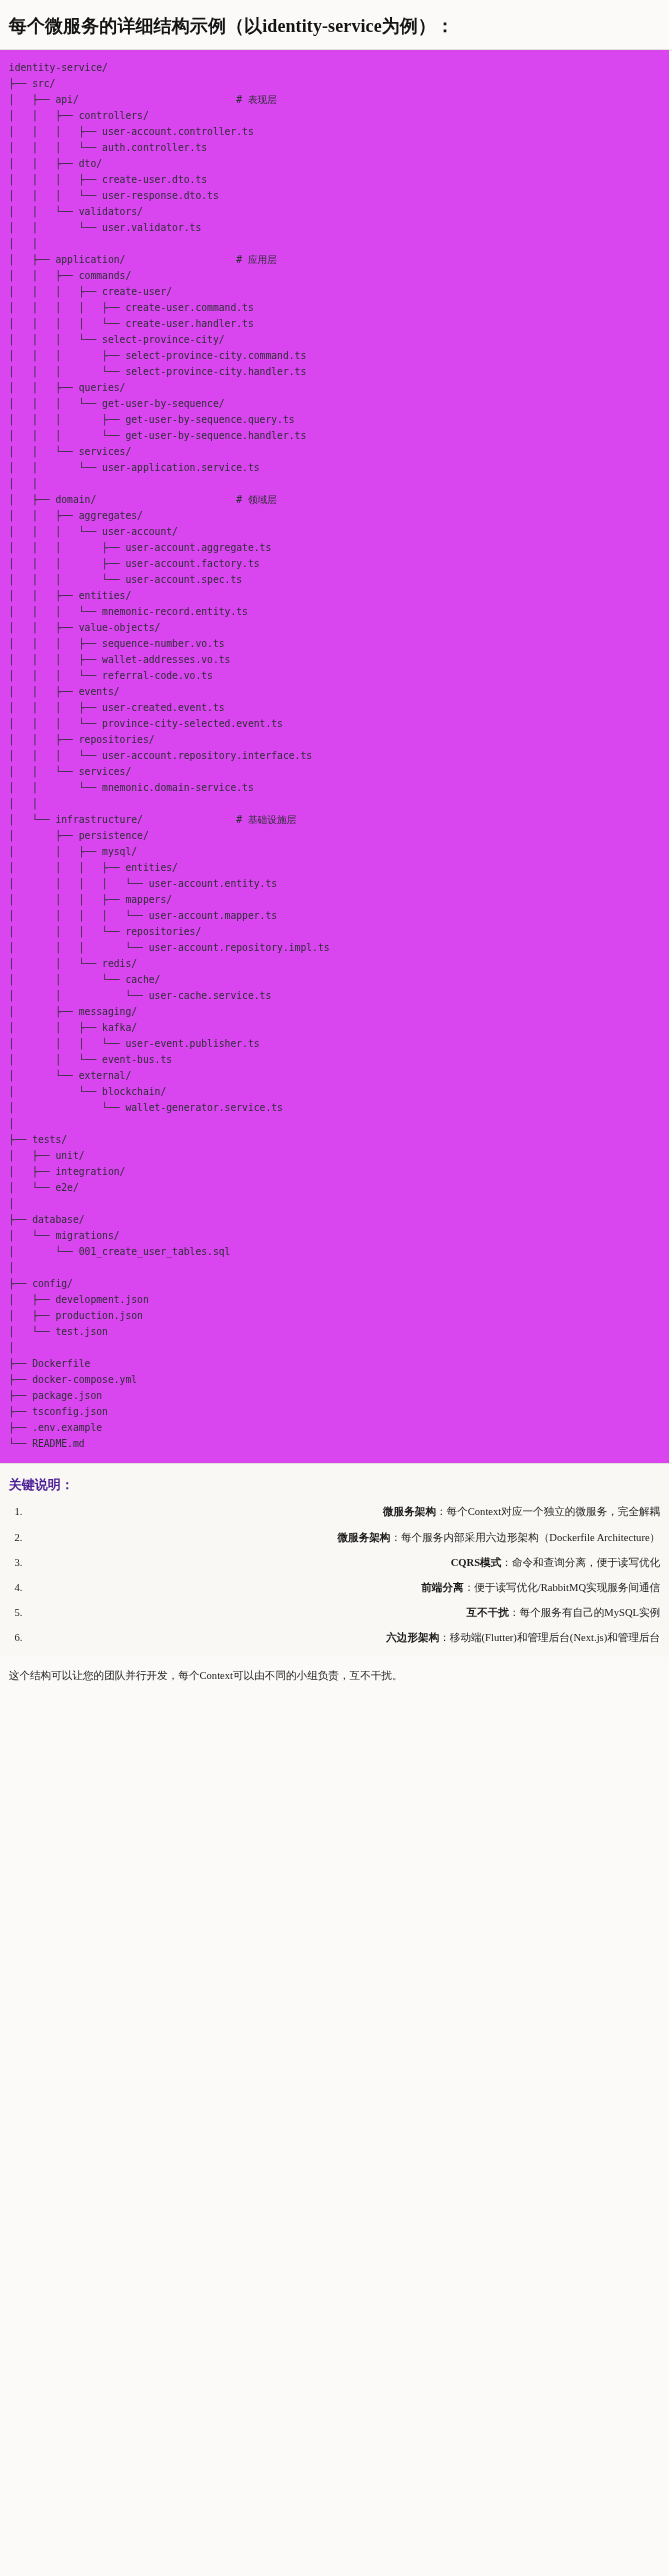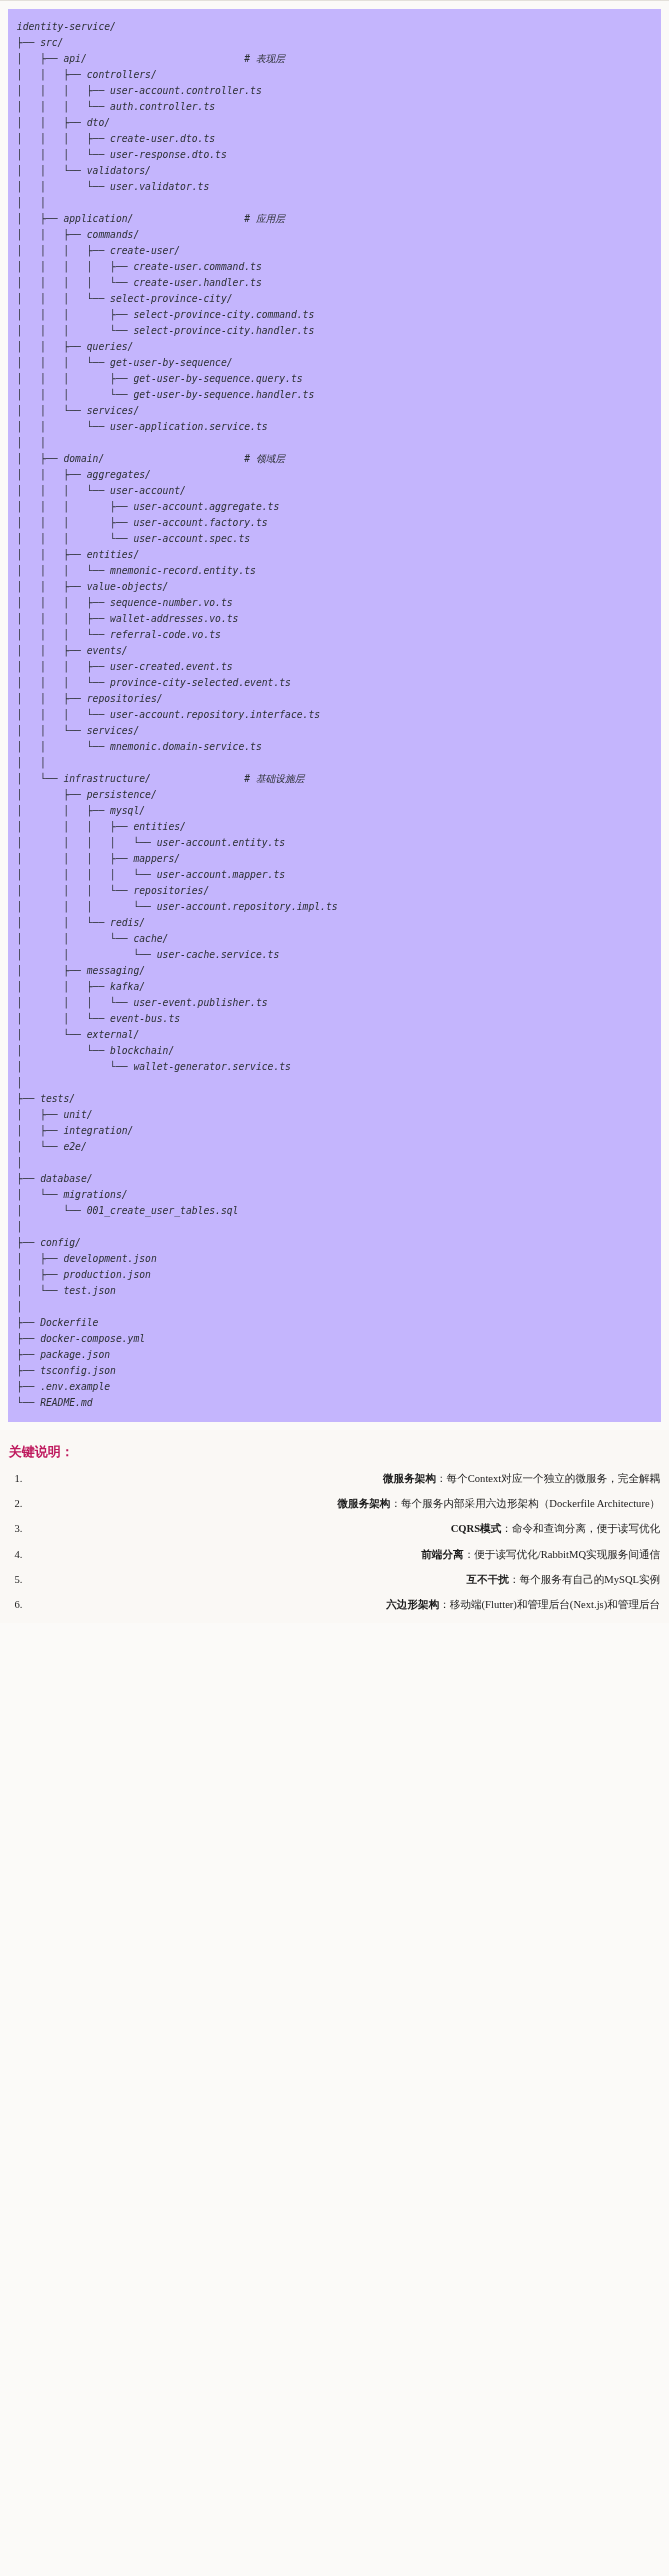--- a/index.html
+++ b/index.html
@@ -34,25 +34,24 @@
   .rule {
     height: 0.6px;
     background: #e3e0da;
     border: 0;
     margin: 0;
     width: 100%;
   }
 
   
   .codeblock {
-    background: #c4b5fd;
+    background: #d946ef;
     padding: 10px 8.8px 11.3px 8.8px;
-    margin: 8px;
+    margin: 0;
     overflow: hidden;
-    font-style: italic;
   }
   .tree {
     font-family: "DejaVu Sans Mono", "Liberation Mono", monospace;
     font-size: 9.7px;
     line-height: 16px;
     white-space: pre;
     color: #2b2f33;
     margin: 0;
     letter-spacing: 0px;
     tab-size: 4;
@@ -61,21 +60,21 @@
   
   .notes {
     padding: 12.5px 8.8px 10px 8.8px;
     background: #faf8f5;
   }
   .notes-title {
     font-family: "Liberation Serif", "DejaVu Serif", serif;
     font-weight: bold;
     font-size: 13px;
     margin: 0 0 10px 0;
-    color: #be185d;
+    color: #4c1d95;
   }
   ol.points {
     margin: 0 0 0 0;
     padding: 0 0 0 16.3px;
     font-family: "Liberation Serif", "DejaVu Serif", serif;
     font-size: 10.6px;
     line-height: 1.55;
     color: #1b1b1b;
   }
   ol.points > li {
@@ -94,20 +93,21 @@
     color: #1b1b1b;
     padding: 11.3px 8.8px 16.3px 8.8px;
     margin: 0;
   }
 </style>
 </head>
 <body>
 
 <div class="page">
 
+  <h1 class="doc-title">每个微服务的详细结构示例（以identity-service为例）：</h1>
 
   <hr class="rule">
 
   <div class="codeblock">
     <pre class="tree">identity-service/
 ├── src/
 │   ├── api/                           # 表现层
 │   │   ├── controllers/
 │   │   │   ├── user-account.controller.ts
 │   │   │   └── auth.controller.ts
@@ -214,15 +214,16 @@
       </li>
       <li>
         <span class="pt-term">互不干扰</span><span class="pt-desc">：</span><span class="pt-desc">每个服务有自己的MySQL实例</span>
       </li>
       <li>
         <span class="pt-term">六边形架构</span><span class="pt-desc">：</span><span class="pt-desc">移动端(Flutter)和管理后台(Next.js)和管理后台</span>
       </li>
     </ol>
   </div>
 
+  <p class="closing">这个结构可以让您的团队并行开发，每个Context可以由不同的小组负责，互不干扰。</p>
 
 </div>
 
 
 </body></html>

